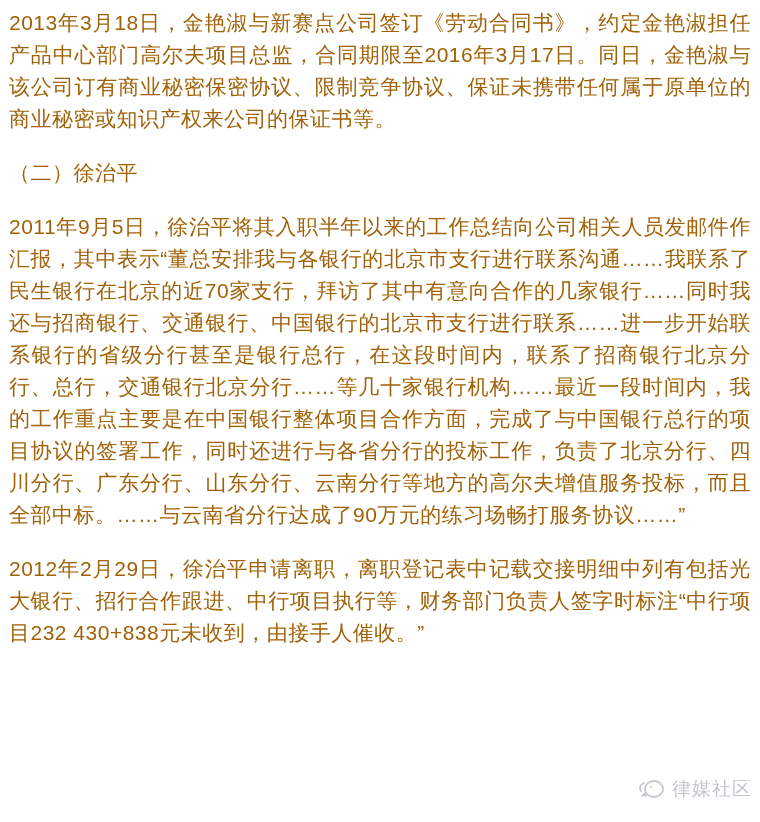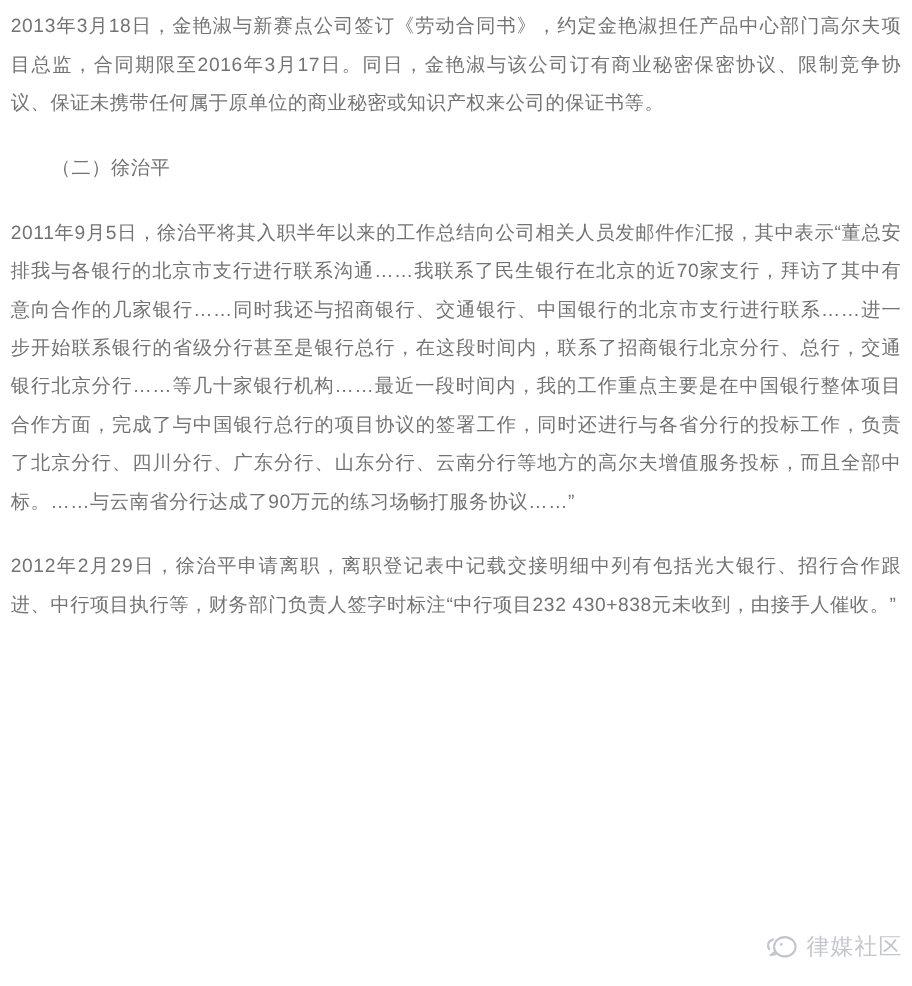--- a/index.html
+++ b/index.html
@@ -13,32 +13,31 @@
     height: 822px;
     box-sizing: border-box;
     background: #ffffff;
     overflow: hidden;
     font-family: "Liberation Sans", "DejaVu Sans", sans-serif;
     color: #4d5671;
     padding: 7px 9px 0 9px;
   }
   .para {
     margin: 0 0 22px 0;
-    font-size: 16px;
+    font-size: 21px;
     line-height: 32px;
     letter-spacing: 0.5px;
     text-align: justify;
     text-justify: inter-ideograph;
     word-break: break-all;
-    color: #737373;
+    color: #a16207;
     font-weight: 400;
   }
   .heading {
     text-align: left;
-    margin-left: 34px;
   }
   .watermark {
     position: absolute;
     right: 8px;
     bottom: 20px;
     display: flex;
     align-items: center;
     gap: 4px;
     color: #b9bdc6;
     opacity: 0.85;

